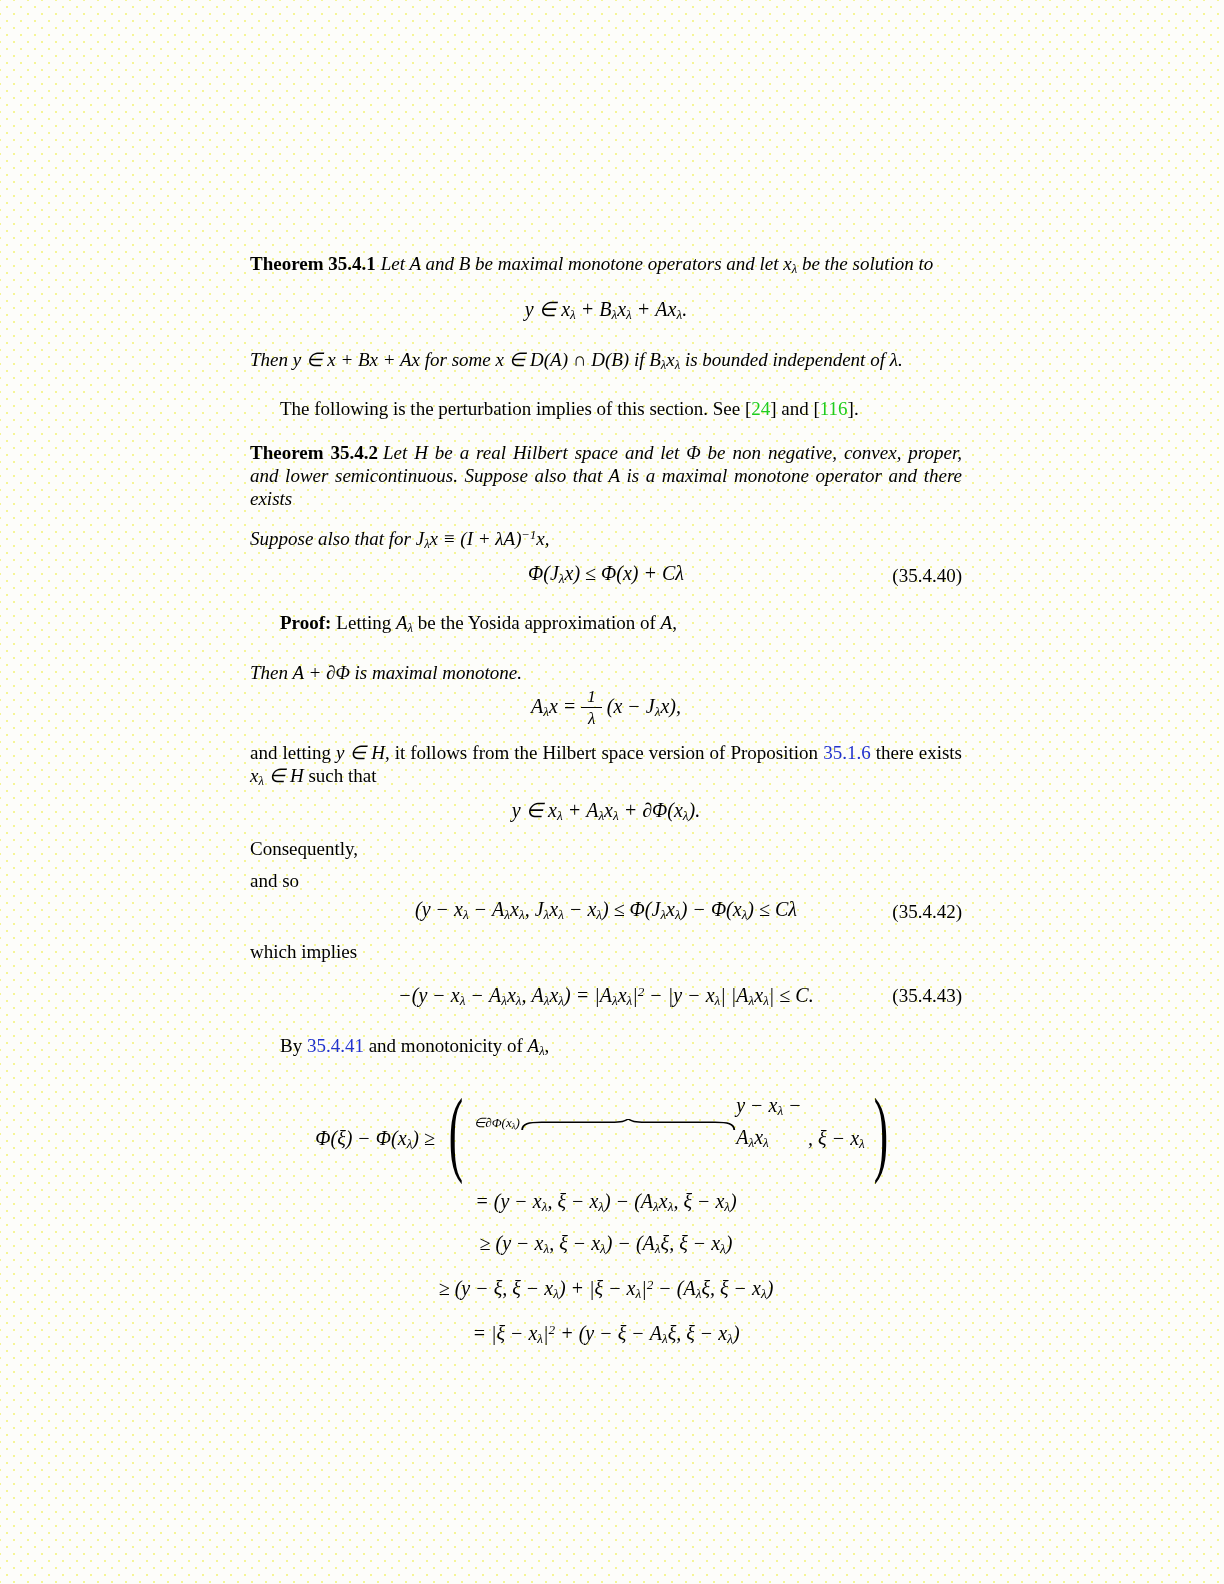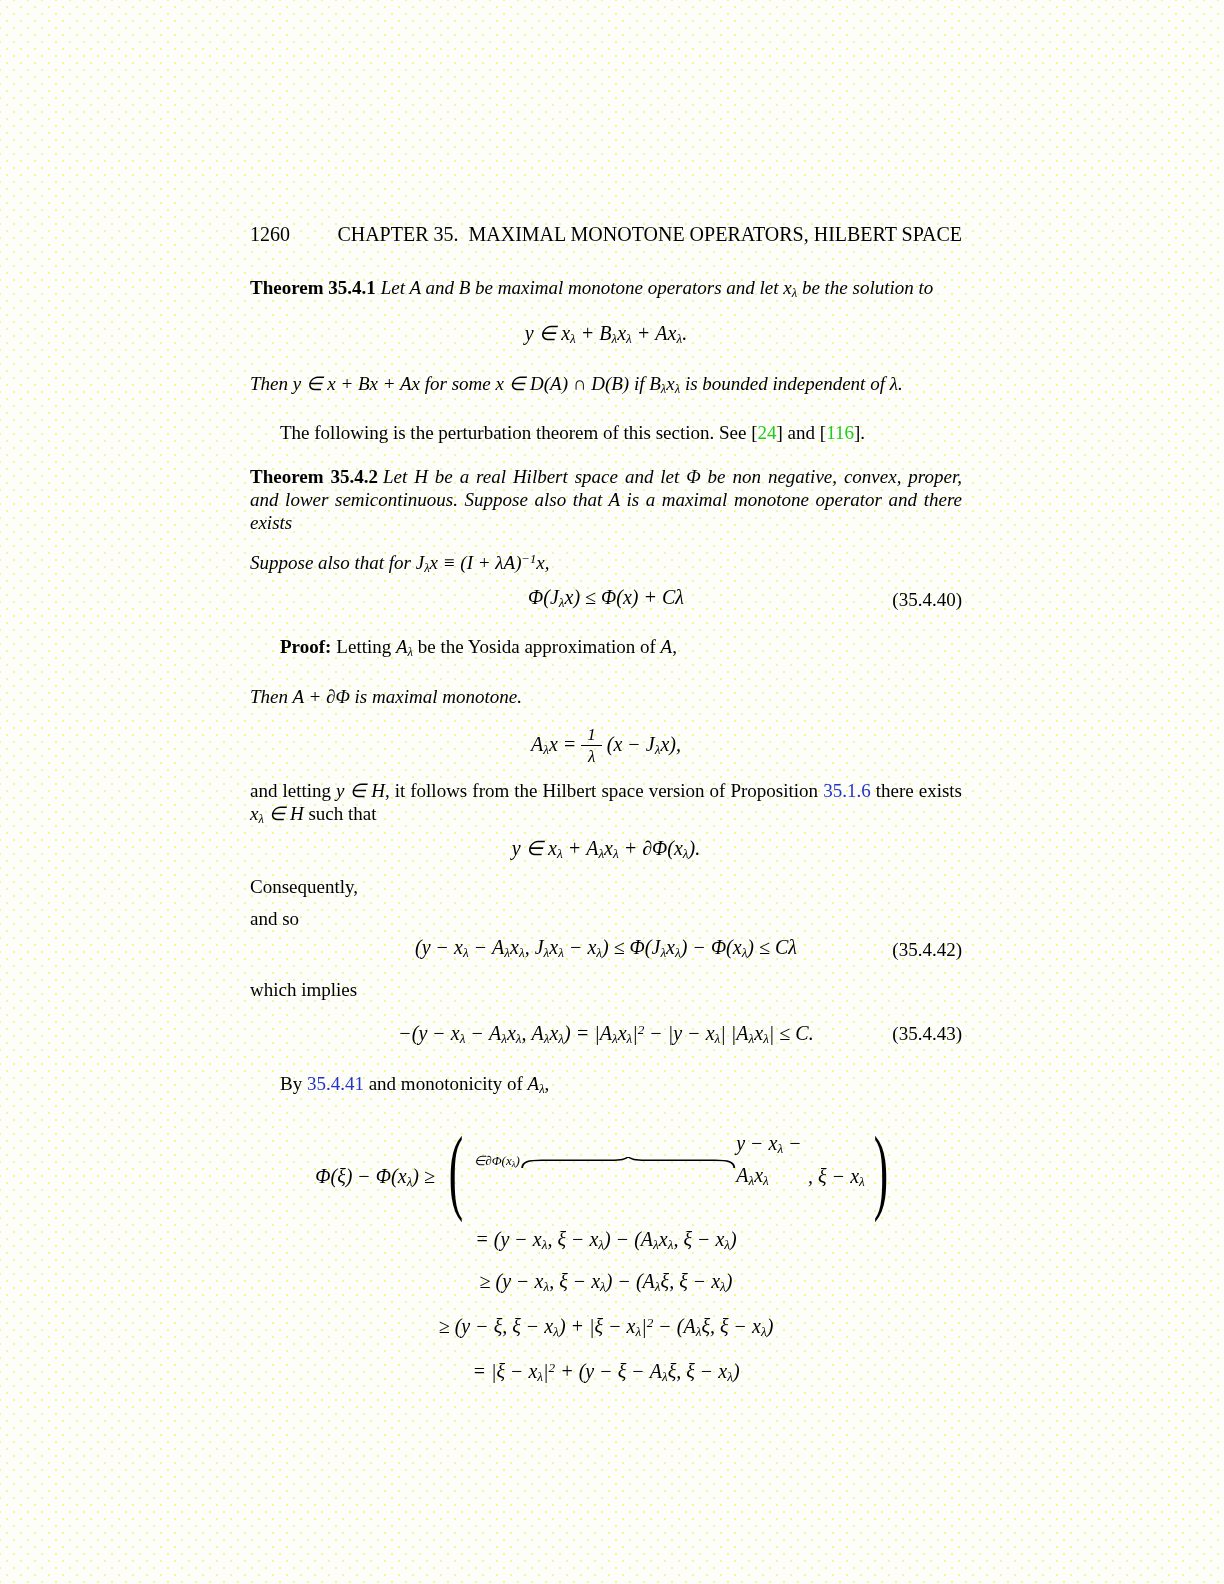--- a/index.html
+++ b/index.html
@@ -58,53 +58,49 @@
   .mt-thm1   { margin-top:30px; }
   .mt-eq1    { margin-top:15px; }
   .mt-concl  { margin-top:20px; }
   .mt-follow { margin-top:21px; }
   .mt-thm2   { margin-top:21px; }
   .mt-eq39   { margin-top:4px;  }
   .mt-supp   { margin-top:14px; }
   .mt-eq40   { margin-top:4px; }
   .mt-then   { margin-top:21px; }
   .mt-proof  { margin-top:19px; }
-  .mt-frac   { margin-top:16px; }
+  .mt-frac   { margin-top:2px; }
   .mt-lett   { margin-top:12px; }
   .mt-eqinc  { margin-top:4px;  }
   .mt-conseq { margin-top:9px;  }
   .mt-eq41   { margin-top:2px;  }
   .mt-andso  { margin-top:9px;  }
   .mt-eq42   { margin-top:4px;  }
   .mt-which  { margin-top:12px; }
   .mt-eq43   { margin-top:15px; }
   .mt-by     { margin-top:20px; }
   .mt-ob     { margin-top:10px; }
   .mt-align  { margin-top:12px; }
 </style>
 </head>
 <body>
 
 <div class="page">
   <div class="content">
 
-    <div class="pghead">
-      <span>1260</span>
-      <span>CHAPTER 35.  MAXIMAL MONOTONE OPERATORS, HILBERT SPACE</span>
-    </div>
 
     <div class="para mt-thm1"><span class="rb">Theorem 35.4.1</span><span class="ri">Let A and B be maximal monotone operators and let x<sub>λ</sub> be the solution to</span></div>
 
     <div class="eqrow mt-eq1">
       <span class="eq">y ∈ x<sub>λ</sub> + B<sub>λ</sub>x<sub>λ</sub> + Ax<sub>λ</sub>.</span>
     </div>
 
     <div class="para mt-concl"><span class="ri">Then y ∈ x + Bx + Ax for some x ∈ D(A) ∩ D(B) if B<sub>λ</sub>x<sub>λ</sub> is bounded independent of λ.</span></div>
 
-    <div class="para indent mt-follow"><span>The following is the perturbation theorem of this section. See [</span><span class="rg">24</span><span>] and [</span><span class="rg">116</span><span>].</span></div>
+    <div class="para indent mt-follow"><span>The following is the perturbation implies of this section. See [</span><span class="rg">24</span><span>] and [</span><span class="rg">116</span><span>].</span></div>
 
     <div class="para mt-thm2"><span class="rb">Theorem 35.4.2</span><span class="ri">Let H be a real Hilbert space and let Φ be non negative, convex, proper, and lower semicontinuous. Suppose also that A is a maximal monotone operator and there exists</span></div>
 
 
     <div class="para mt-supp"><span class="ri">Suppose also that for J<sub>λ</sub>x ≡ (I + λA)<sup>−1</sup>x,</span></div>
 
     <div class="eqrow mt-eq40">
       <span class="eq">Φ(J<sub>λ</sub>x) ≤ Φ(x) + Cλ</span>
       <span class="eqtag">(35.4.40)</span>
     </div>

